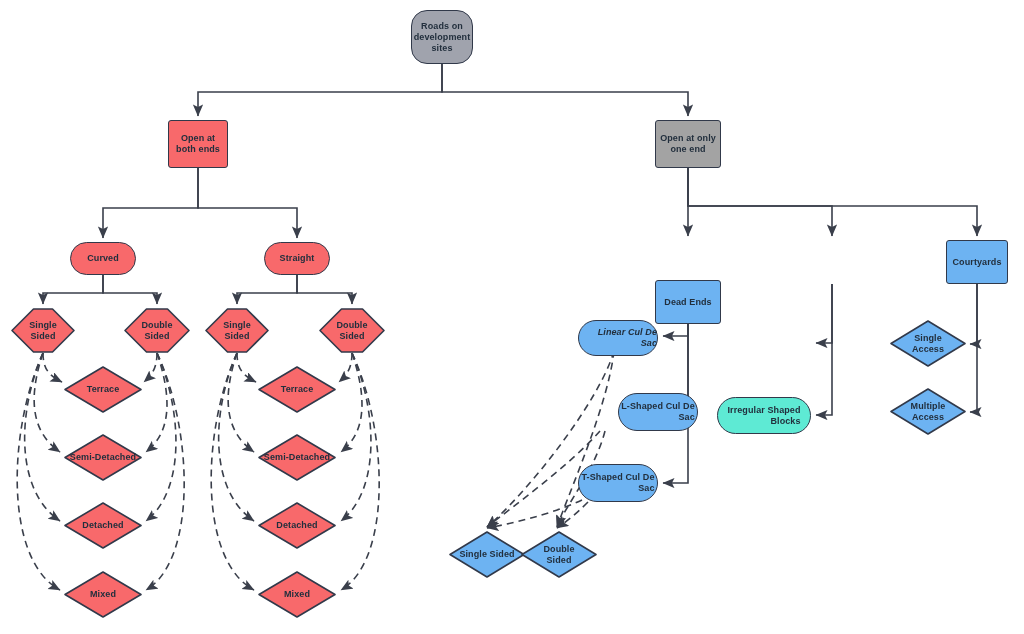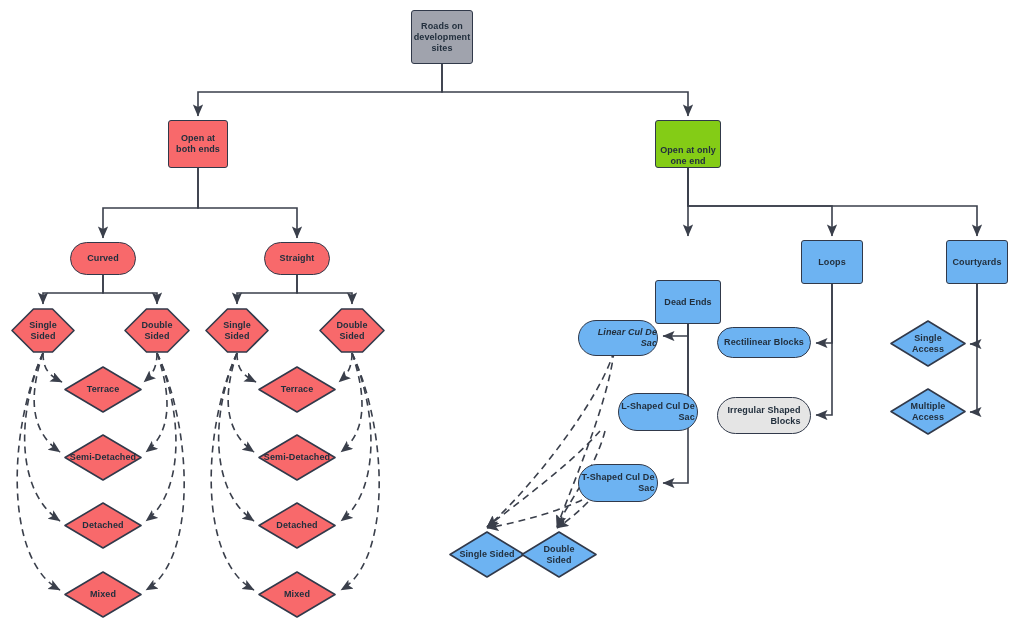--- a/index.html
+++ b/index.html
@@ -126,44 +126,41 @@
         <path d="M977,284 L977,412 L970,412" fill="none" stroke="#3a3f4b" stroke-width="1.6" marker-end="url(#arrowhead)"></path>
         <path d="M614,351 C600,400 530,490 487,527" fill="none" stroke="#3a3f4b" stroke-width="1.6" stroke-dasharray="7,5" marker-end="url(#arrowhead)"></path>
         <path d="M614,351 C608,405 570,490 557,527" fill="none" stroke="#3a3f4b" stroke-width="1.6" stroke-dasharray="7,5" marker-end="url(#arrowhead)"></path>
         <path d="M600,431 C570,465 515,505 487,527" fill="none" stroke="#3a3f4b" stroke-width="1.6" stroke-dasharray="7,5" marker-end="url(#arrowhead)"></path>
         <path d="M605,431 C595,470 566,505 557,527" fill="none" stroke="#3a3f4b" stroke-width="1.6" stroke-dasharray="7,5" marker-end="url(#arrowhead)"></path>
         <path d="M582,500 C550,515 505,525 487,528" fill="none" stroke="#3a3f4b" stroke-width="1.6" stroke-dasharray="7,5" marker-end="url(#arrowhead)"></path>
         <path d="M588,502 C575,515 566,522 557,528" fill="none" stroke="#3a3f4b" stroke-width="1.6" stroke-dasharray="7,5" marker-end="url(#arrowhead)"></path>
       </g>
   </svg>
   <div id="node-layer">
-      <div class="node shape-rect" style="left: 411px; top: 10px; width: 62px; height: 54px; background: rgb(160, 163, 173);">
+      <div class="node shape-rect" style="left: 411px; top: 10px; width: 62px; height: 54px; background: rgb(160, 163, 173); border-radius: 16px;">
         <span class="label">Roads on
 development
 sites</span>
       </div>
       <div class="node shape-rect" style="left: 168px; top: 120px; width: 60px; height: 48px; background: rgb(248, 105, 107);">
         <span class="label">Open at
 both ends</span>
       </div>
-      <div class="node shape-rect" style="left: 655px; top: 120px; width: 66px; height: 48px; background: #84cc16; align-items: flex-end;">
+      <div class="node shape-rect" style="left: 655px; top: 120px; width: 66px; height: 48px; background: #a3a3a3;">
         <span class="label">Open at only
 one end</span>
       </div>
       <div class="node shape-stadium" style="left: 70px; top: 242px; width: 66px; height: 33px; background: rgb(248, 105, 107);">
         <span class="label">Curved</span>
       </div>
       <div class="node shape-stadium" style="left: 264px; top: 242px; width: 66px; height: 33px; background: rgb(248, 105, 107);">
         <span class="label">Straight</span>
       </div>
       <div class="node shape-rect" style="left: 655px; top: 240px; width: 66px; height: 44px; background: rgb(109, 179, 242); margin-top: 40px;">
         <span class="label">Dead Ends</span>
-      </div>
-      <div class="node shape-rect" style="left: 801px; top: 240px; width: 62px; height: 44px; background: rgb(109, 179, 242);">
-        <span class="label">Loops</span>
       </div>
       <div class="node shape-rect" style="left: 946px; top: 240px; width: 62px; height: 44px; background: rgb(109, 179, 242);">
         <span class="label">Courtyards</span>
       </div>
       <div class="node shape-hex" style="left: 11px; top: 308px; width: 64px; height: 45px;">
         <svg width="64" height="45">
           <polygon points="22.5,1 41.5,1 63,22.5 41.5,44 22.5,44 1,22.5" fill="#f8696b" stroke="#31394a" stroke-width="1.6" stroke-linejoin="round"></polygon>
         </svg>
         <span class="label">Single
 Sided</span>
@@ -241,24 +238,21 @@
         <span class="label">Linear Cul De Sac</span>
       </div>
       <div class="node shape-stadium" style="left: 578px; top: 393px; width: 80px; height: 38px; background: rgb(109, 179, 242); margin-left: 40px;">
         <span class="label">L-Shaped Cul De
 Sac</span>
       </div>
       <div class="node shape-stadium" style="left: 578px; top: 464px; width: 80px; height: 38px; background: rgb(109, 179, 242);">
         <span class="label">T-Shaped Cul De
 Sac</span>
       </div>
-      <div class="node shape-stadium" style="left: 717px; top: 327px; width: 94px; height: 31px; background: rgb(109, 179, 242);">
-        <span class="label">Rectilinear Blocks</span>
-      </div>
-      <div class="node shape-stadium" style="left: 717px; top: 397px; width: 94px; height: 37px; background: #e5e5e5;">
+      <div class="node shape-stadium" style="left: 717px; top: 397px; width: 94px; height: 37px; background: #5eead4;">
         <span class="label">Irregular Shaped
 Blocks</span>
       </div>
       <div class="node shape-diamond" style="left: 890px; top: 320px; width: 76px; height: 47px;">
         <svg width="76" height="47">
           <polygon points="38,1 75,23.5 38,46 1,23.5" fill="#6db3f2" stroke="#31394a" stroke-width="1.6" stroke-linejoin="round"></polygon>
         </svg>
         <span class="label">Single
 Access</span>
       </div>

